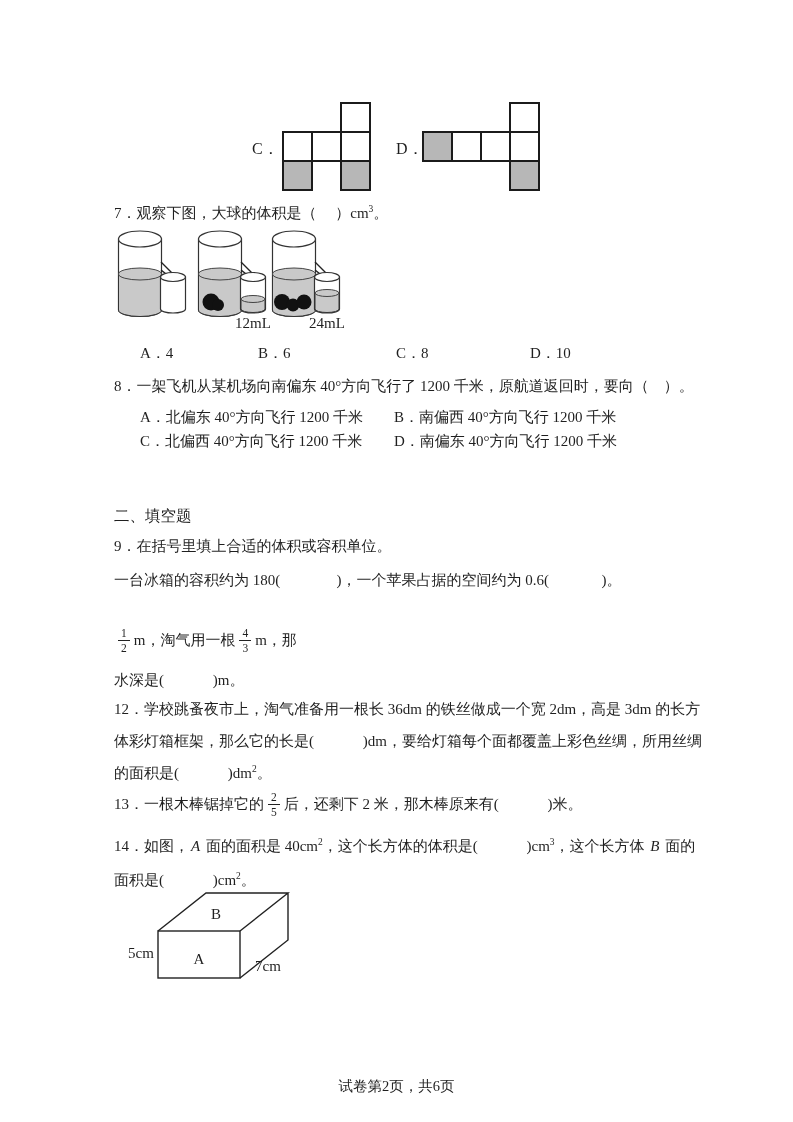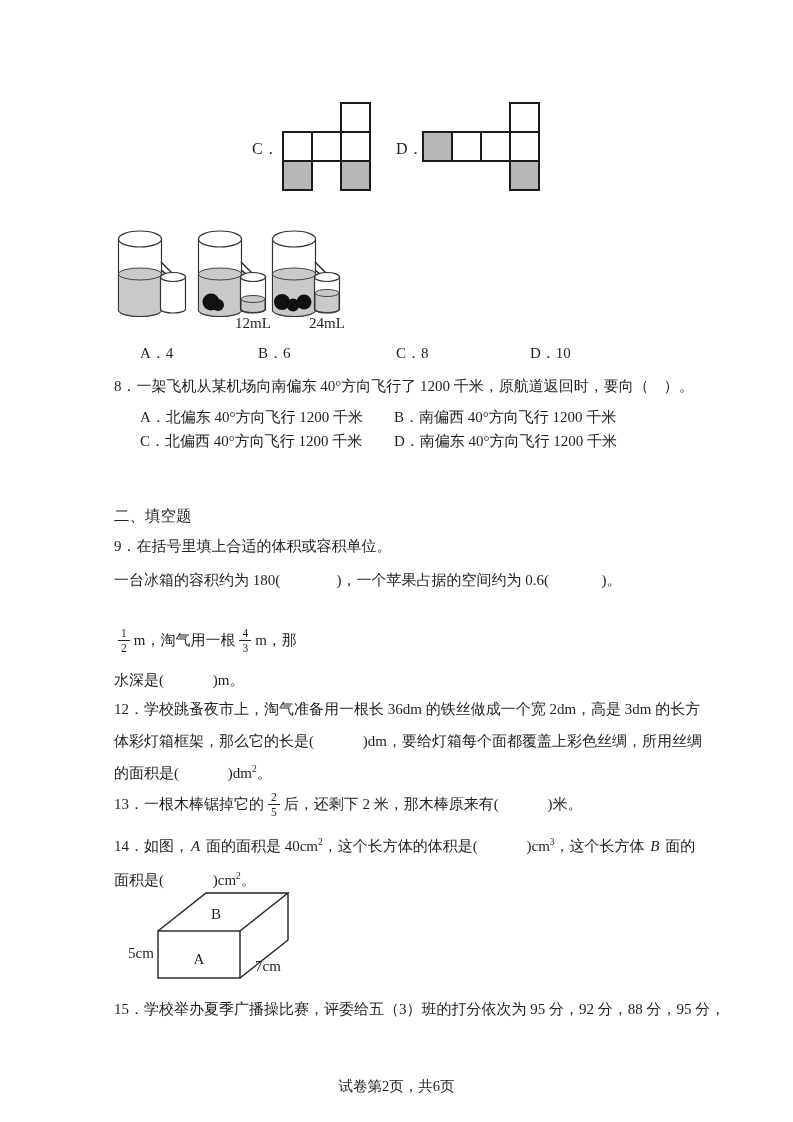--- a/index.html
+++ b/index.html
@@ -49,20 +49,21 @@
   <span class="net-label" style="left:396px;top:139px">D．</span>
   <div class="net" style="left:422px;top:102px">
       <div class="net-cell" style="left: 87px; top: 0px;"></div>
       <div class="net-cell shaded" style="left: 0px; top: 29px;"></div>
       <div class="net-cell" style="left: 29px; top: 29px;"></div>
       <div class="net-cell" style="left: 58px; top: 29px;"></div>
       <div class="net-cell" style="left: 87px; top: 29px;"></div>
       <div class="net-cell shaded" style="left: 87px; top: 58px;"></div>
     </div>
 
+  <div class="line" style="top:203px"><span>7．观察下图，大球的体积是（     ）cm</span><sup class="sp">3</sup><span>。</span></div>
 
   <svg style="left:114px;top:229px" width="240" height="104" viewBox="0 0 240 104">
 
     <g transform="translate(4,0)">
       <path class="outl" d="M0.5,10 V81 A21.5,6.5 0 0 0 43.5,81 V10 Z"></path>
       <path class="watb" d="M0.5,45 V81 A21.5,6.5 0 0 0 43.5,81 V45 Z"></path>
       <ellipse class="wat" cx="22" cy="45" rx="21.5" ry="6"></ellipse>
       <ellipse class="outl" cx="22" cy="10" rx="21.5" ry="8"></ellipse>
       <path class="edge" d="M43,33 L57,47 M43,41 L52,48"></path>
       <path class="outl" d="M42.5,48 V80 A12.5,4 0 0 0 67.5,80 V48 Z"></path>
@@ -147,17 +148,16 @@
 
   <svg style="left:110px;top:885px" width="220" height="105" viewBox="0 0 220 105">
     <rect class="edge" x="48" y="46" width="82" height="47"></rect>
     <path class="edge" d="M48,46 L96,8 L178,8 L130,46 M178,8 L178,55 L130,93"></path>
     <text x="106" y="34" text-anchor="middle" font-size="15">B</text>
     <text x="89" y="79" text-anchor="middle" font-size="15">A</text>
     <text x="18" y="73" text-anchor="start" font-size="15">5cm</text>
     <text x="145" y="86" text-anchor="start" font-size="15">7cm</text>
   </svg>
 
-  <div class="line" style="top:999px">15．学校举办夏季广播操比赛，评委给五（3）班的打分依次为 95 分，92 分，88 分，95 分，</div>
 
   <div class="line center" style="top:1076px;font-size:14.5px">试卷第2页，共6页</div>
 
 </div>
 
 </body></html>

